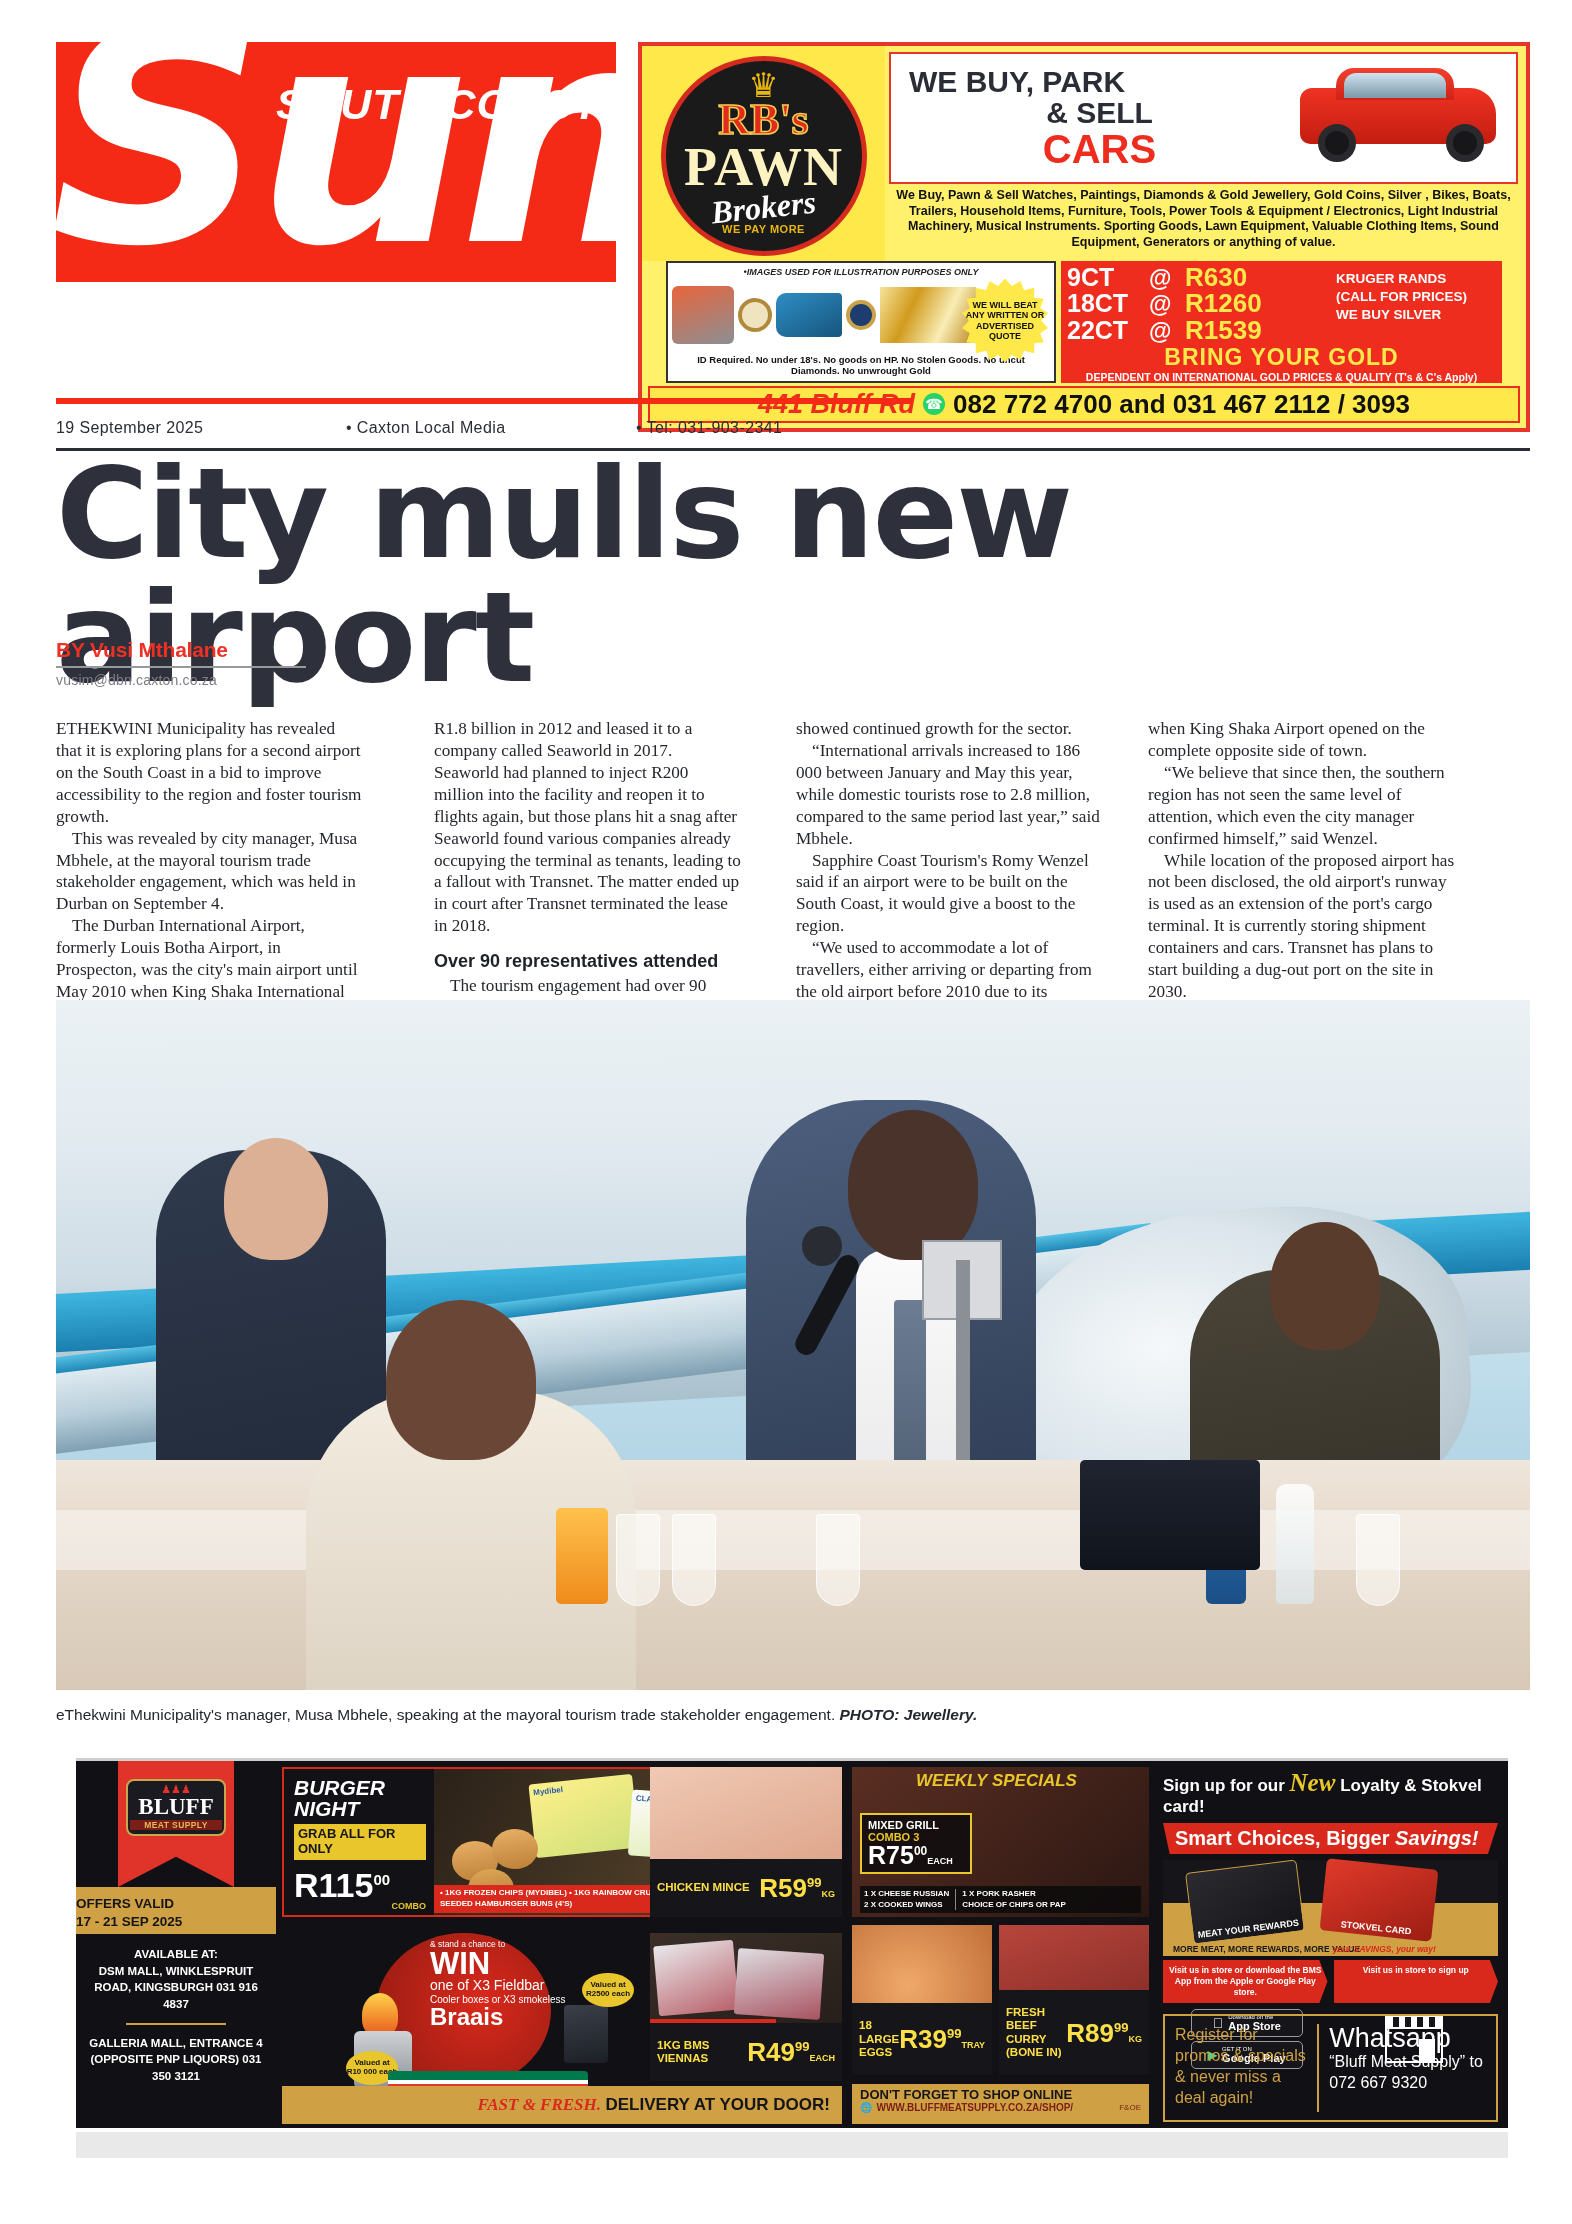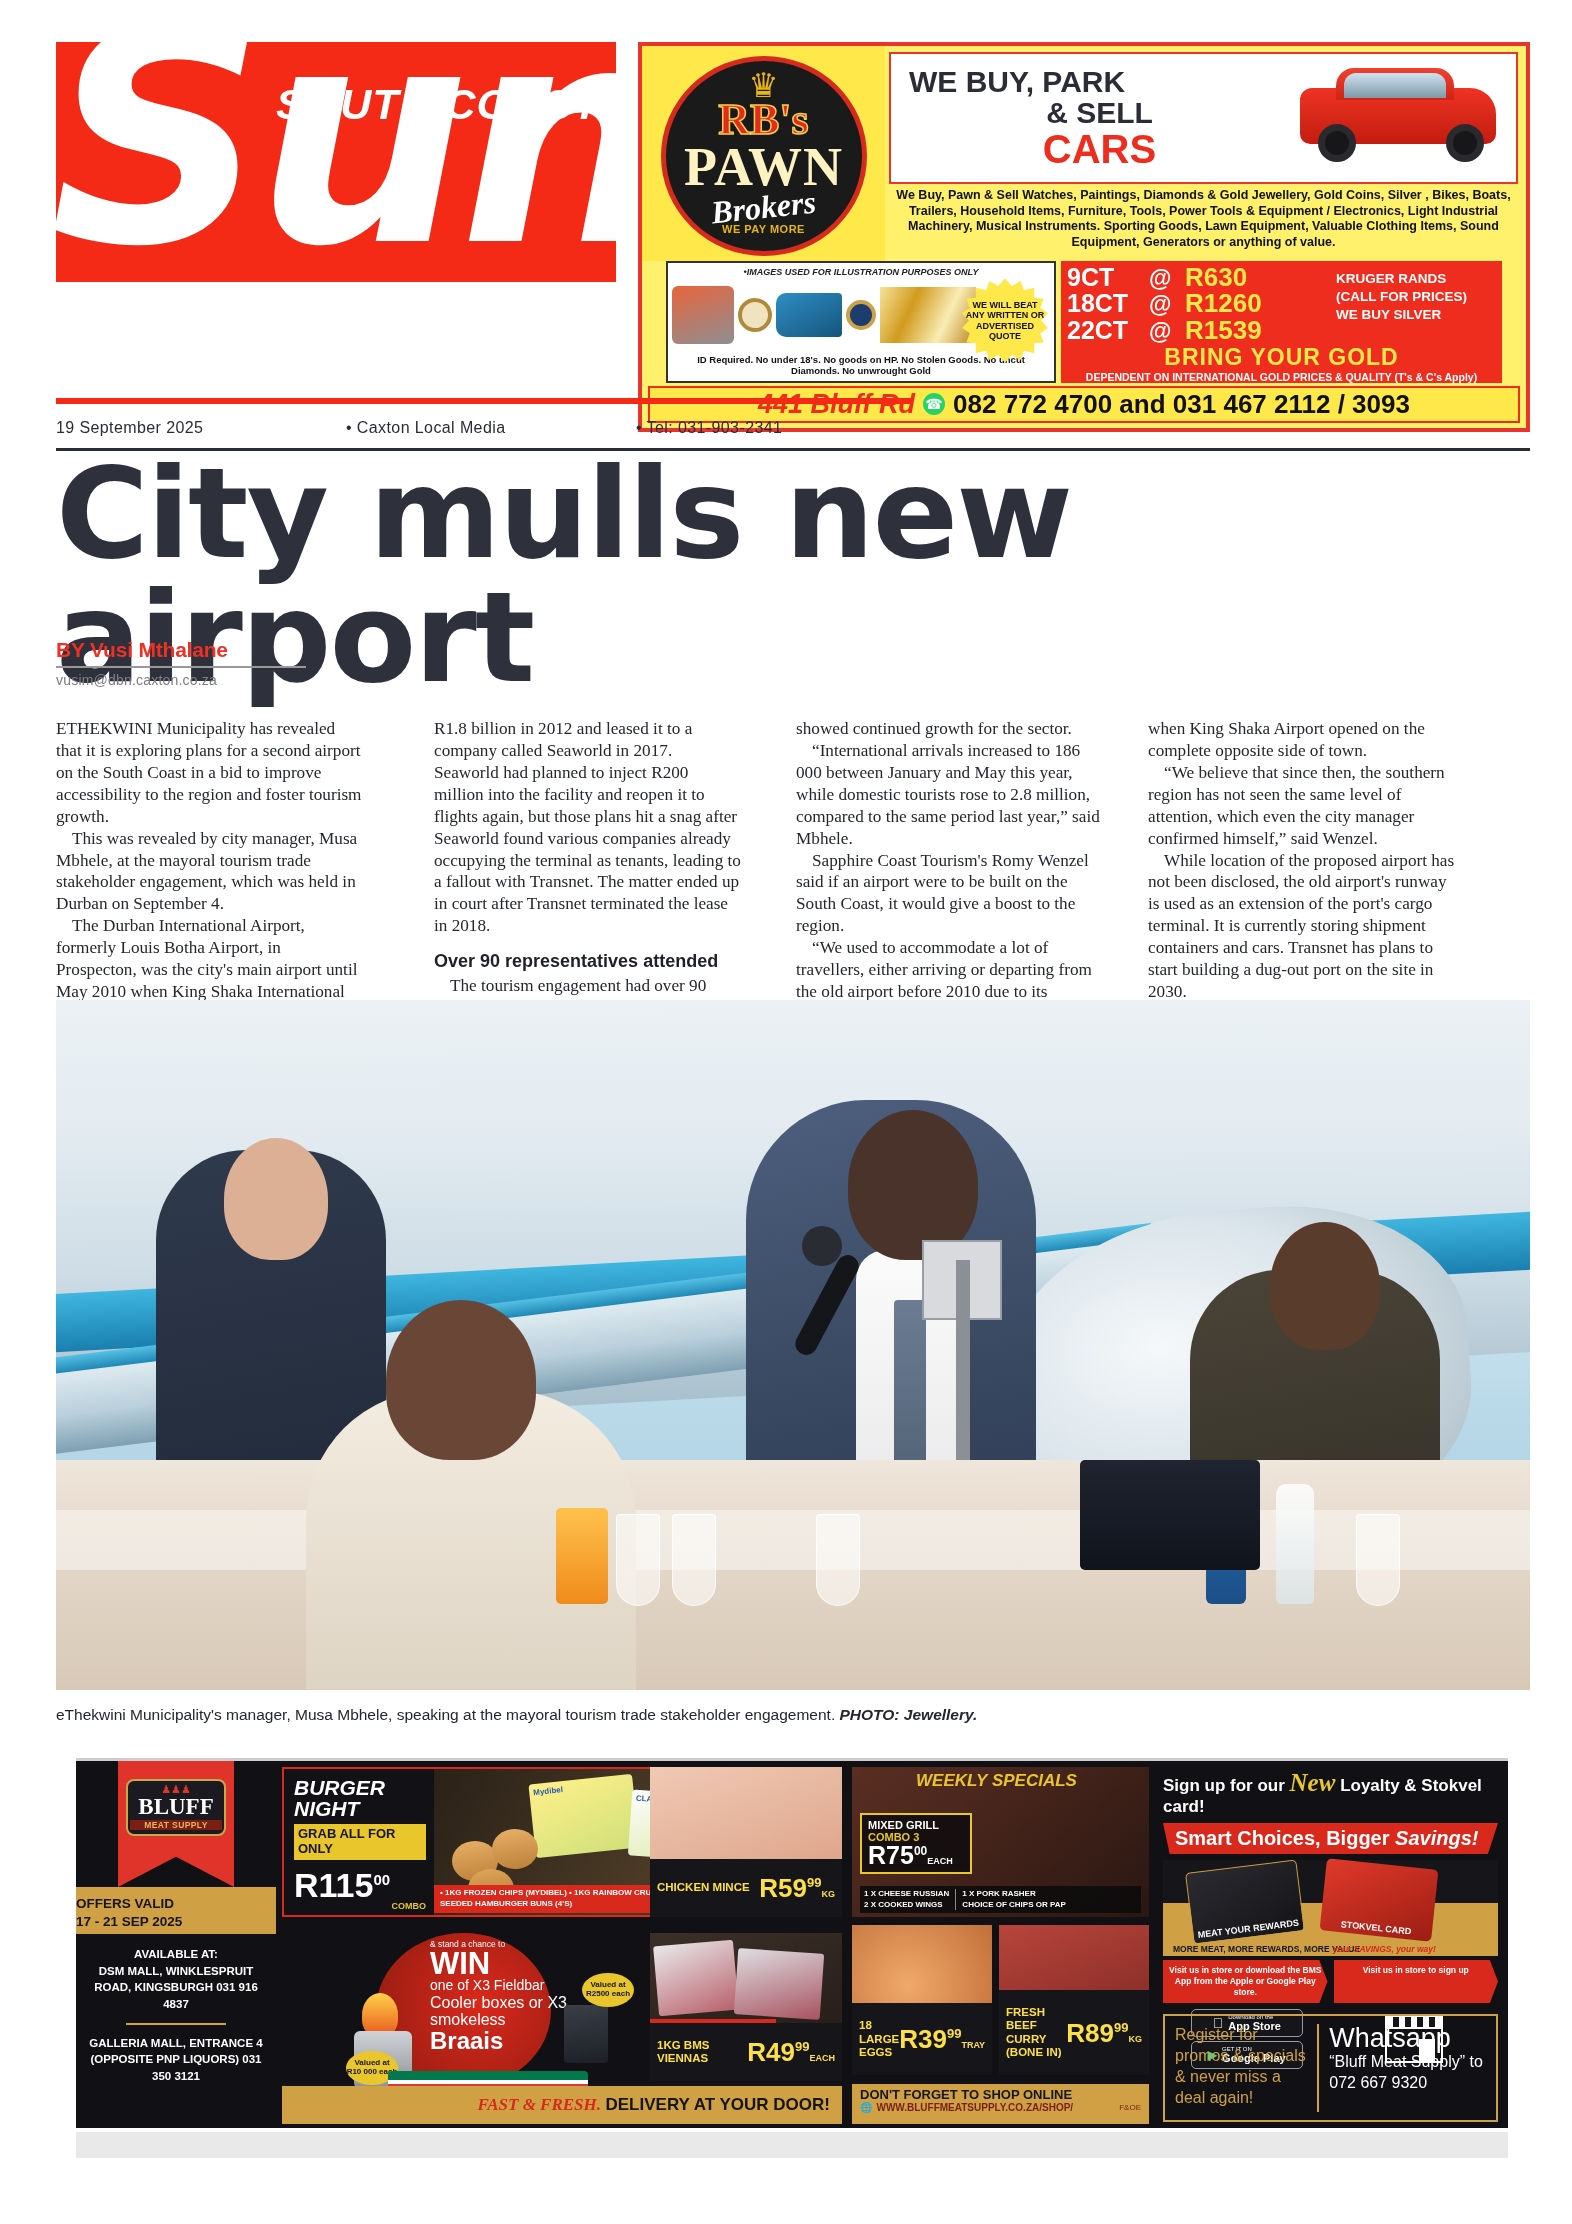--- a/index.html
+++ b/index.html
@@ -301,21 +301,21 @@
   }
   .win-area { position: absolute; left: 70px; top: 172px; width: 290px; height: 160px; }
   .win-circle {
     position: absolute; left: 30px; top: 0; width: 175px; height: 155px;
     background: radial-gradient(circle at 60% 45%, #d9291c, #8d1a10); border-radius: 50%;
   }
   .win-txt { position: absolute; left: 84px; top: 6px; width: 150px; color: #fff; text-align: left; }
   .win-small { font-size: 8.5px; }
   .win-big { font-size: 31px; font-weight: 700; line-height: .95; }
   .win-m { font-size: 14px; line-height: 1.08; }
-  .win-sm2 { font-size: 16px; line-height: 1.1; }
+  .win-sm2 { font-size: 10px; line-height: 1.1; }
   .win-br { font-size: 24px; font-weight: 700; line-height: 1; }
   .braai { position: absolute; left: 8px; bottom: 4px; width: 58px; height: 58px; background: linear-gradient(180deg,#cfd2d6,#8d9197); border-radius: 6px; }
   .flame { position: absolute; left: 16px; bottom: 56px; width: 36px; height: 44px; background: linear-gradient(180deg,#ffd24a,#e8561a); border-radius: 50% 50% 40% 40%; }
   .cooler { position: absolute; right: 28px; bottom: 30px; width: 44px; height: 58px; background: linear-gradient(170deg,#3a3f48,#1c2026); border-radius: 4px; }
   .pricebubble { position: absolute; width: 52px; height: 34px; border-radius: 50%; background: #e8c62c; color: #15151a; font-size: 8px; font-weight: 700; display: flex; align-items: center; justify-content: center; text-align: center; line-height: 1.1; }
   .pb1 { left: 0; bottom: 8px; } .pb2 { right: 2px; bottom: 86px; }
   .sa-flag { position: absolute; left: 42px; bottom: -4px; width: 200px; height: 26px; background: linear-gradient(180deg,#007a4d 33%,#fff 33%,#fff 50%,#de3831 50%); border-radius: 4px; }
   .visit-bar { position: absolute; left: 60px; bottom: -16px; width: 190px; background: #d9291c; color: #fff; font-size: 9.5px; font-weight: 700; text-align: center; padding: 2px; }
 
   .ma-prod { position: absolute; top: 6px; right: 6px; width: 192px; height: 150px; background: linear-gradient(160deg,#f0c9b4,#d89a7e); }

